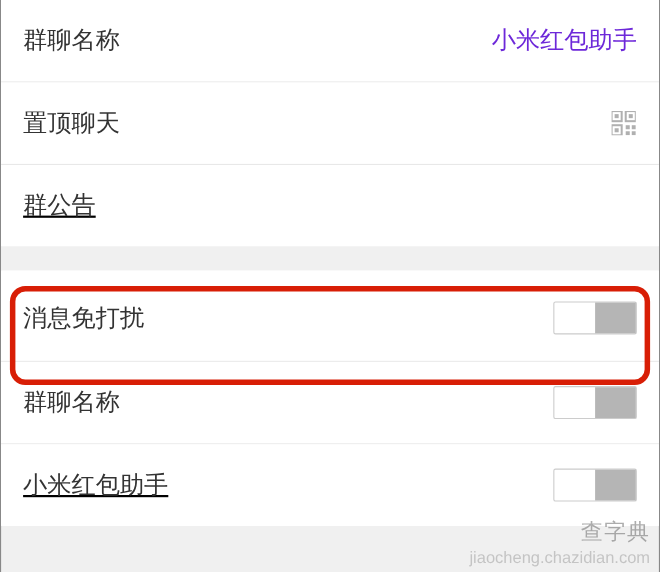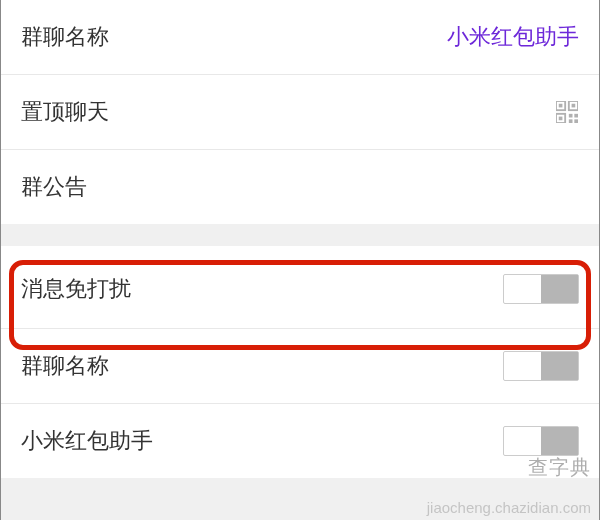--- a/index.html
+++ b/index.html
@@ -29,20 +29,21 @@
     .row {
       display: flex;
       align-items: center;
       justify-content: space-between;
       padding: 22px 20px;
       background: #ffffff;
       border-bottom: 1px solid #e8e8e8;
     }
     .row:last-child {
       border-bottom: none;
+      text-decoration: underline;
     }
     .row-label {
       font-size: 22px;
       color: #333;
     }
     .row-value {
       font-size: 22px;
       color: #6d28d9;
     }
     .qr-icon {
@@ -85,21 +86,21 @@
       border-radius: 14px;
       pointer-events: none;
     }
     .watermark-area {
       position: absolute;
       right: 8px;
       bottom: 4px;
       display: flex;
       flex-direction: column;
       align-items: flex-end;
-      gap: 18px;
+      gap: 2px;
     }
     .watermark-main {
       font-size: 20px;
       color: #777;
       opacity: 0.6;
       letter-spacing: 1px;
     }
     .watermark-sub {
       font-size: 15px;
       color: #999;

